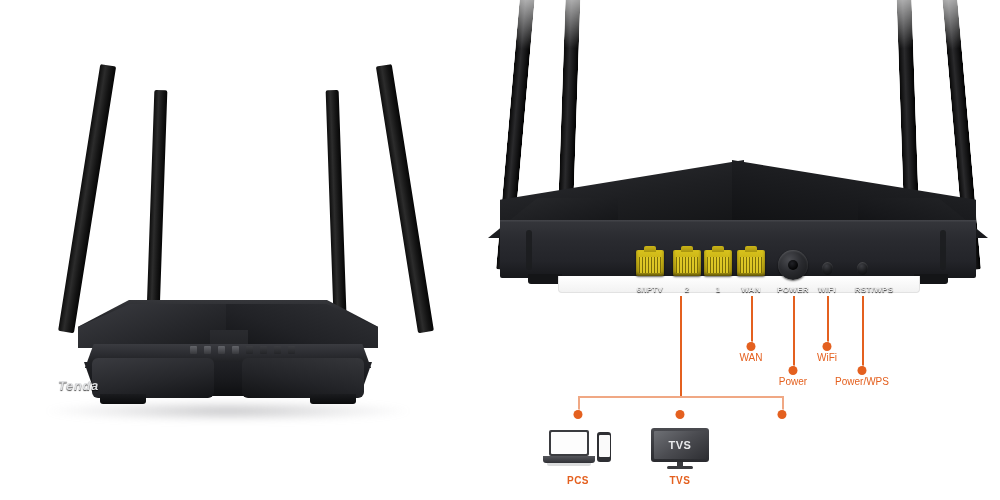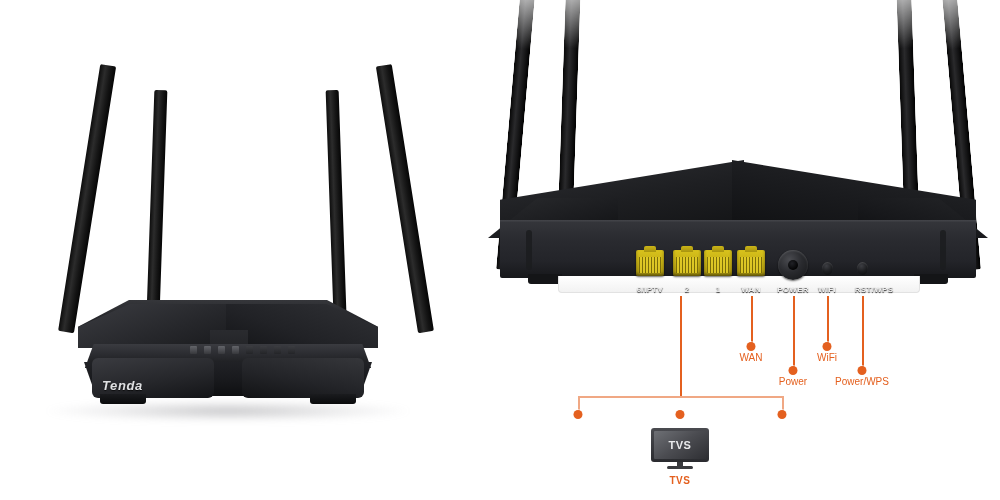--- a/index.html
+++ b/index.html
@@ -64,21 +64,21 @@
     background:linear-gradient(180deg,#1a1b1e,#0a0b0c);
   }
   .lb-shadow{
     position:absolute;left:46px;top:400px;width:364px;height:22px;border-radius:50%;
     background:radial-gradient(ellipse at center,rgba(120,120,125,.40) 0%,rgba(150,150,155,.16) 45%,rgba(255,255,255,0) 72%);
     filter:blur(3px);
   }
   .l-logo{
     position:absolute;left:58px;top:378px;
     font-size:13px;font-weight:700;letter-spacing:.6px;font-style:italic;
-    color:#dfe0e2;text-shadow:0 1px 1px rgba(0,0,0,.7);margin-left:44px;
+    color:#dfe0e2;text-shadow:0 1px 1px rgba(0,0,0,.7);
   }
   .l-leds{position:absolute;left:190px;top:344px;width:120px;height:12px;display:flex;gap:7px;align-items:center;}
   .l-led{width:7px;height:8px;border-radius:1px;background:linear-gradient(180deg,#6e7075,#3a3b3f);opacity:.8;}
   .l-led.dim{background:linear-gradient(180deg,#3d3e42,#212225);opacity:.75;}
 
   
   .r-ant{
     position:absolute;border-radius:2px;
     background:linear-gradient(90deg,#060606 0%,#2a2a2c 40%,#121213 75%,#000 100%);
   }
@@ -343,20 +343,33 @@
 
   <div class="cl-line cl-h cl-bus" style="left:578px;top:396px;width:204px;"></div>
 
   <div class="cl-line cl-v cl-bus" style="left:578px;top:396px;height:18px;"></div>
   <div class="cl-line cl-v cl-bus" style="left:782px;top:396px;height:18px;"></div>
 
   <div class="cl-dot" style="left:578px;top:410px;"></div>
   <div class="cl-dot" style="left:680px;top:410px;"></div>
   <div class="cl-dot" style="left:782px;top:410px;"></div>
 
+  <div class="dev" style="left:578px;top:426px;">
+    <div class="dev-art" style="width:70px;margin:0 auto;">
+      <div class="lap-lid">
+        <div class="lap-scr"></div>
+      </div>
+      <div class="lap-base"></div>
+      <div class="lap-foot"></div>
+      <div class="phone">
+        <div class="phone-scr"></div>
+      </div>
+    </div>
+    <div class="dev-lab">PCS</div>
+  </div>
 
   <div class="dev" style="left:680px;top:426px;">
     <div class="dev-art" style="width:58px;margin:0 auto;">
       <div class="tv-frame">
         <div class="tv-scr">
           <span class="tv-txt">TVS</span>
         </div>
       </div>
       <div class="tv-neck"></div>
       <div class="tv-stand"></div>

